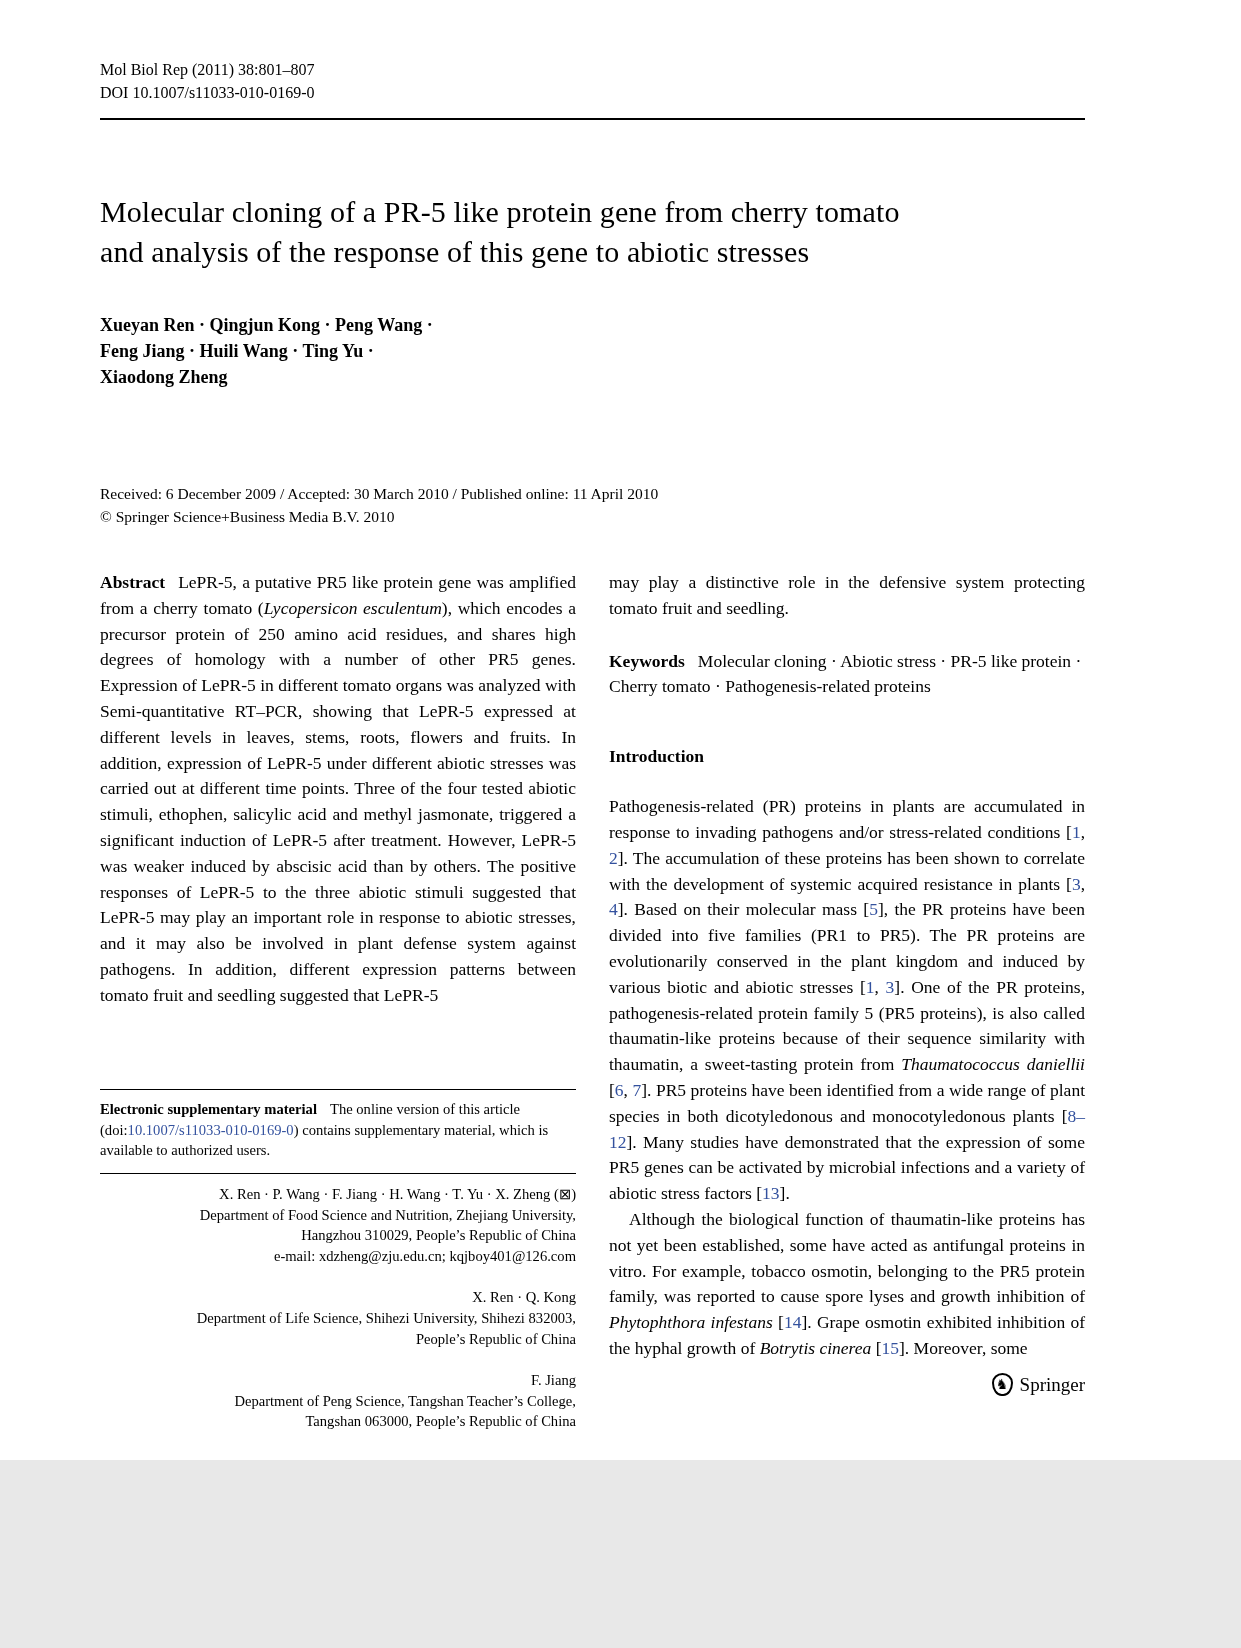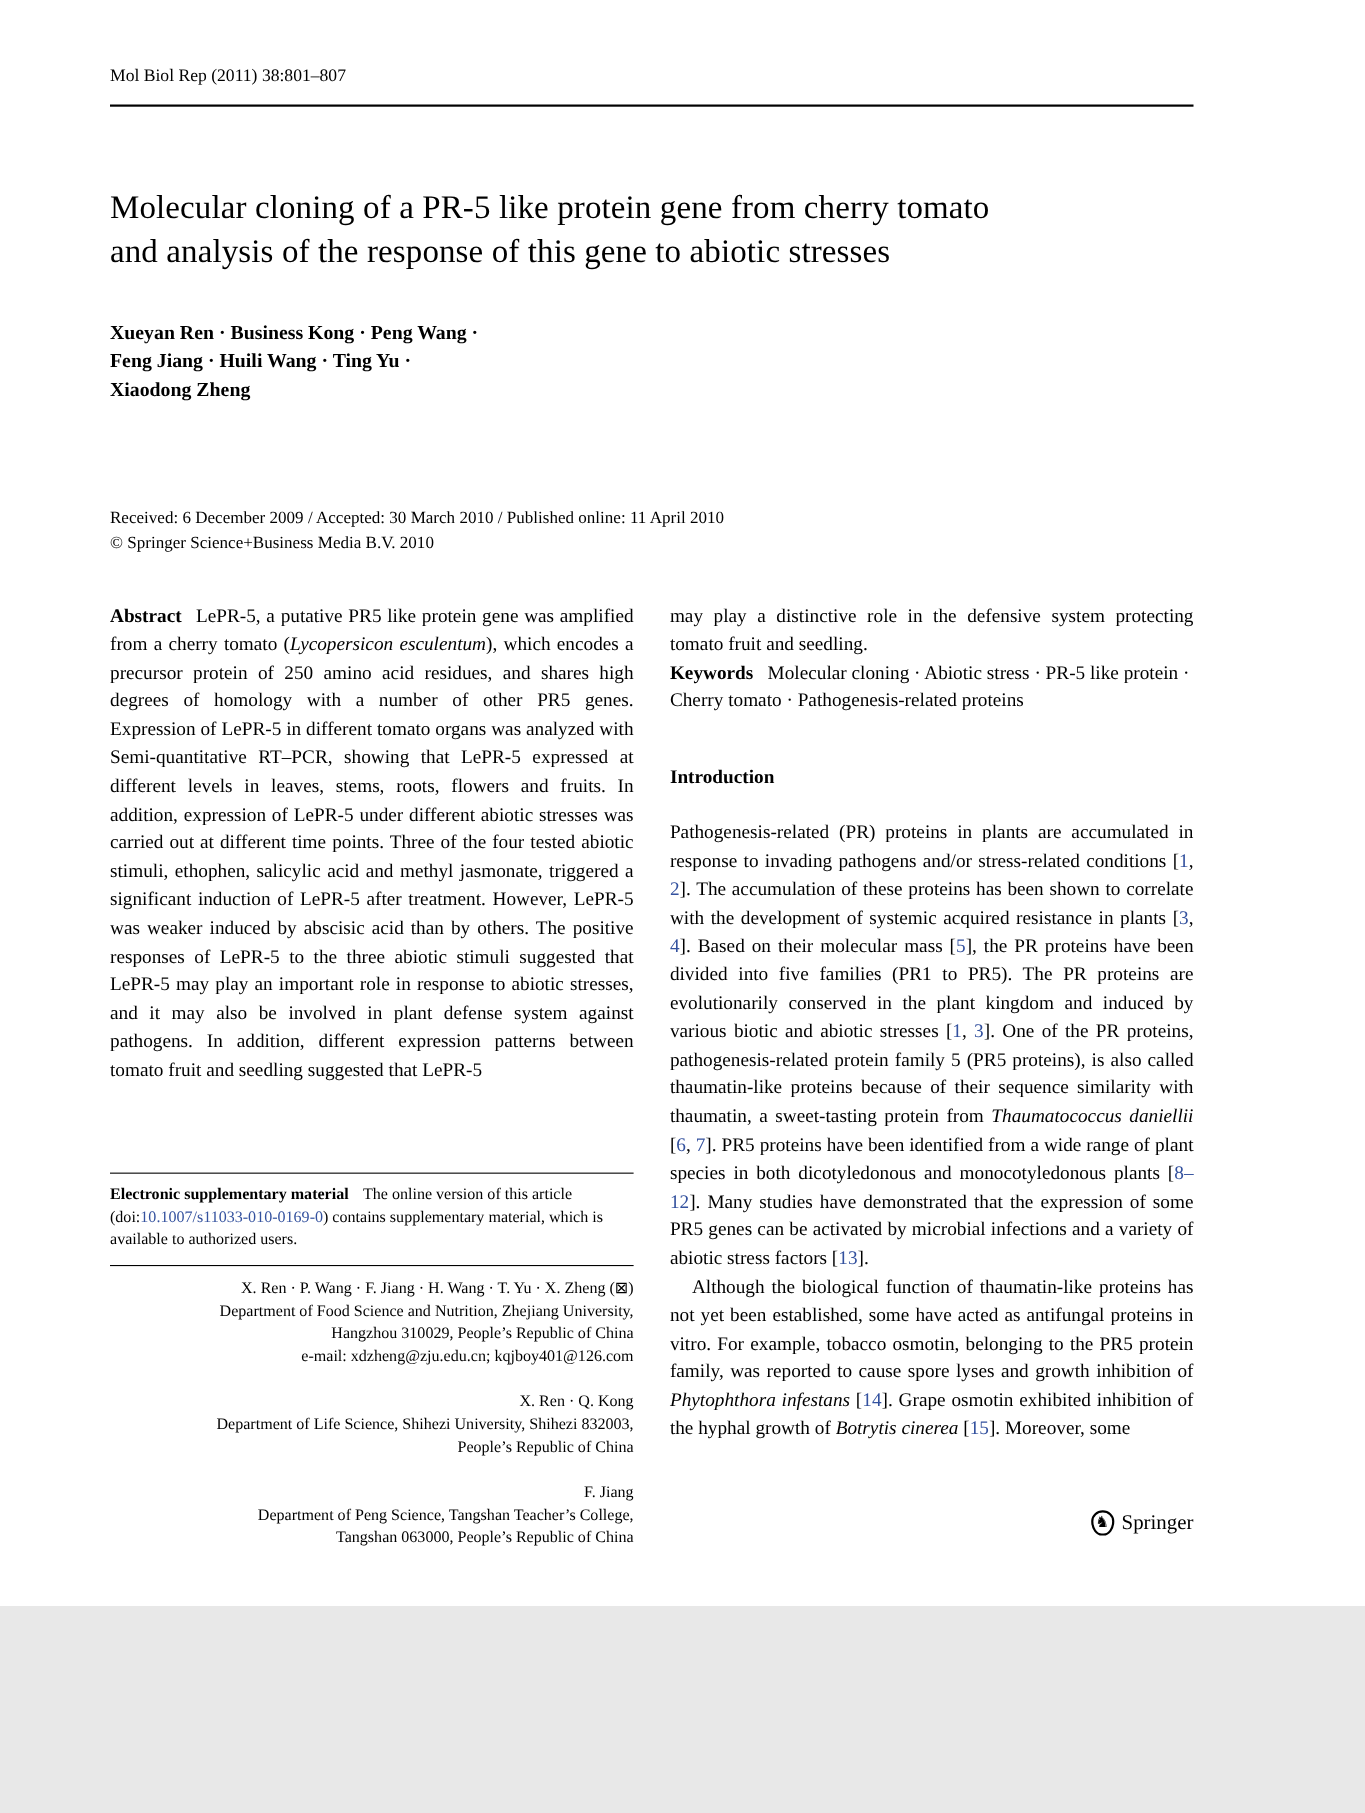--- a/index.html
+++ b/index.html
@@ -25,21 +25,21 @@
   .authors .aline { display: block; }
 
   .dates { margin-top: 92px; font-size: 15.5px; line-height: 23px; }
 
   .columns { display: flex; gap: 33px; margin-top: 42px; width: 985px; }
   .col { width: 476px; }
   .col-left { height: 862px; display: flex; flex-direction: column; }
 
   .body-text { margin: 0; font-size: 17.5px; line-height: 25.8px; text-align: justify; }
   .nojust { text-align: left; }
-  .keywords { }
+  .keywords { margin-top: 27px; }
   .section-heading { margin: 46px 0 27px 0; font-size: 17.5px; font-weight: bold; }
   .indent { text-indent: 20px; }
 
   .seg-b, .seg-bl { font-weight: bold; }
   .seg-bl { margin-right: 13px; }
   .seg-i { font-style: italic; }
   .seg-c { color: #33519e; }
 
   .footnotes { margin-top: auto; font-size: 14.6px; line-height: 20.6px; }
   .fn-rule { border: none; border-top: 1px solid #000; margin: 0; }
@@ -71,30 +71,31 @@
   }
   .logo-text { font-family: "Liberation Serif", serif; }
 </style>
 </head>
 <body>
 
 <div class="page">
 
   <div class="header-block">
     <div>Mol Biol Rep (2011) 38:801–807</div>
+    <div>DOI 10.1007/s11033-010-0169-0</div>
   </div>
   <hr class="header-rule">
 
   <h1 class="title">
     <span class="tline">Molecular cloning of a PR-5 like protein gene from cherry tomato</span>
     <span class="tline">and analysis of the response of this gene to abiotic stresses</span>
   </h1>
 
   <div class="authors">
-    <span class="aline">Xueyan Ren · Business Kong · Peng Wang ·</span>
+    <span class="aline">Xueyan Ren · Qingjun Kong · Peng Wang ·</span>
     <span class="aline">Feng Jiang · Huili Wang · Ting Yu ·</span>
     <span class="aline">Xiaodong Zheng</span>
   </div>
 
   <div class="dates">
     <div>Received: 6 December 2009 / Accepted: 30 March 2010 / Published online: 11 April 2010</div>
     <div>© Springer Science+Business Media B.V. 2010</div>
   </div>
 
   <div class="columns">

